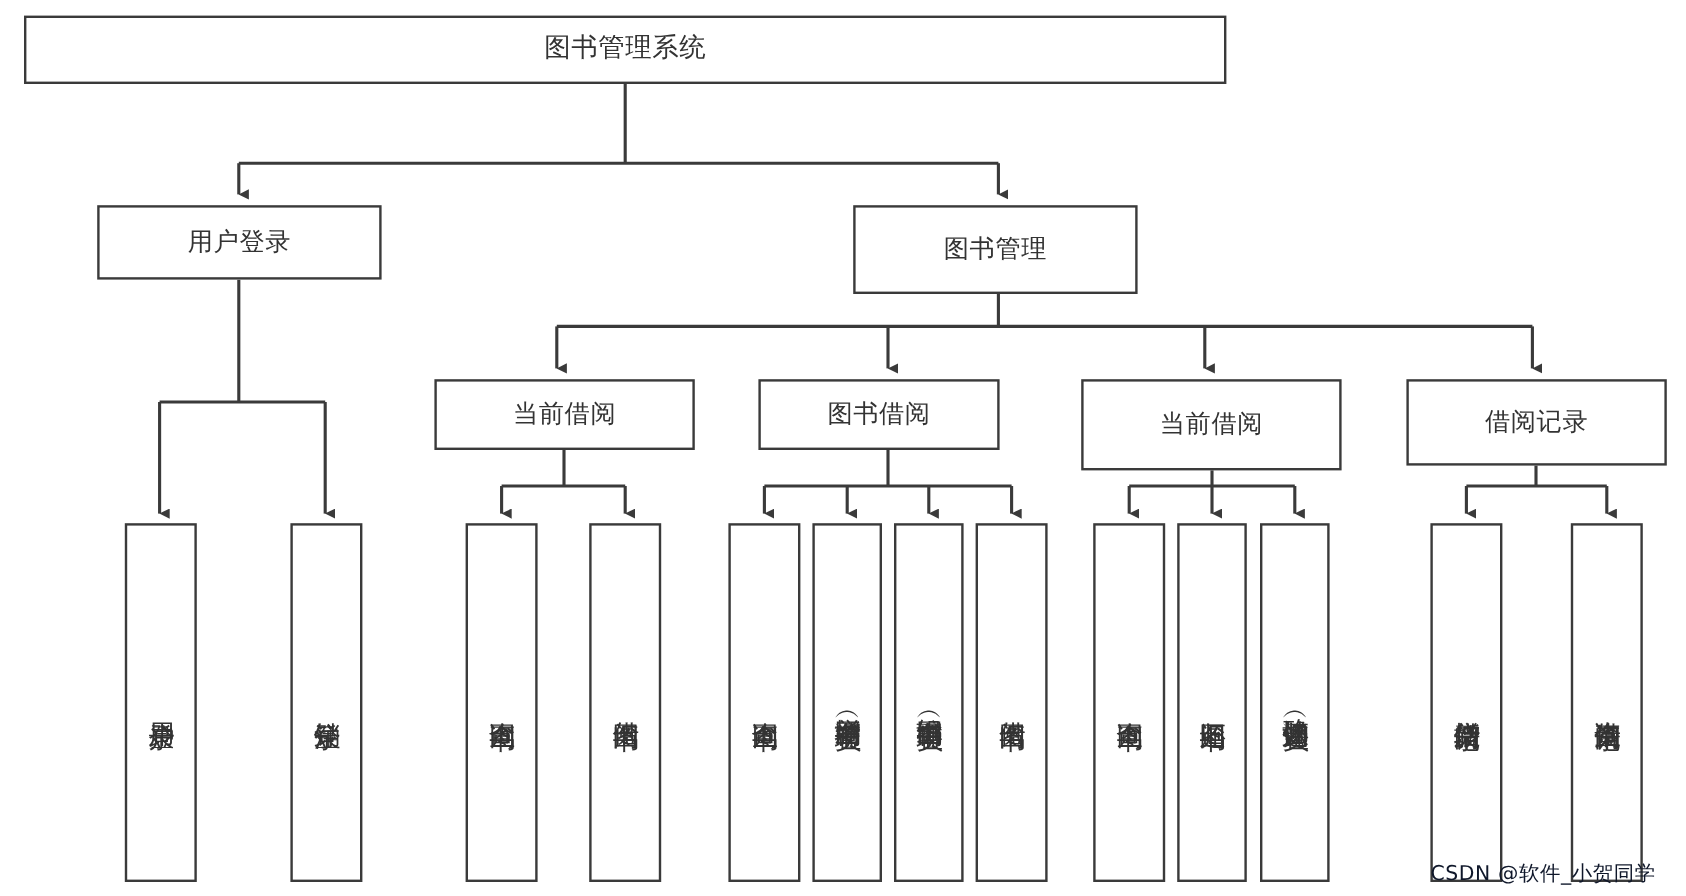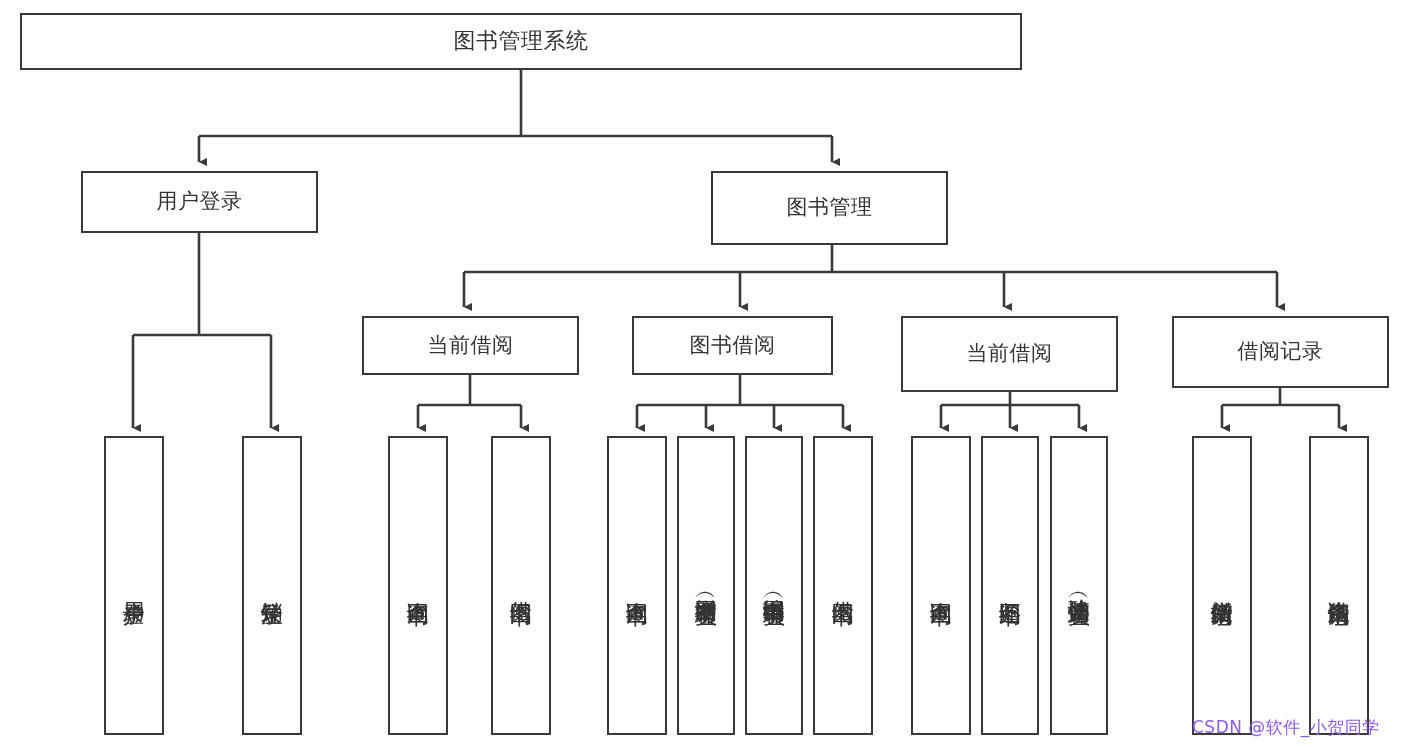--- a/index.html
+++ b/index.html
@@ -60,21 +60,21 @@
     writing-mode: vertical-rl;
     text-orientation: upright;
     font-size: 22px;
     line-height: 1.06;
     letter-spacing: 1px;
     white-space: normal;
     max-height: 100%;
   }
   .watermark {
     position: absolute;
-    color: #8b5cf6;
+    color: #0f172a;
     font-size: 17px;
     letter-spacing: 0.5px;
     z-index: 5;
     white-space: nowrap;
     user-select: none;
     text-align: center;
   }
 </style>
 </head>
 <body>

